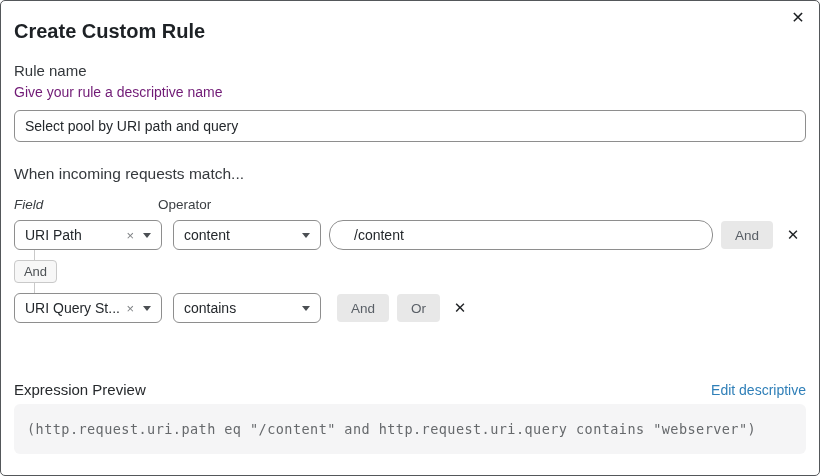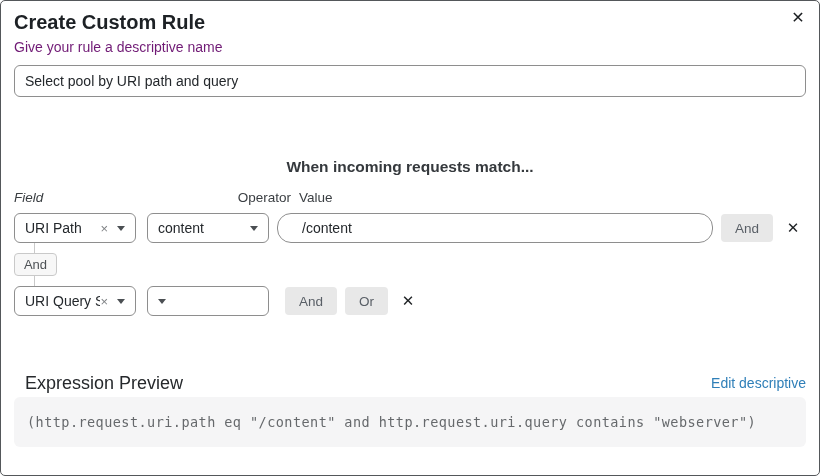--- a/index.html
+++ b/index.html
@@ -31,21 +31,21 @@
     font-weight: 700;
     color: #1c1f22;
     cursor: pointer;
     line-height: 22px;
     text-align: center;
     padding: 0;
     font-family: "DejaVu Sans", sans-serif;
   }
 
   .title {
-    margin-top: 10px;
+    margin-top: 19px;
     font-size: 20px;
     line-height: 22px;
     font-weight: 700;
     color: #1d2125;
   }
 
   .section-label {
     margin-top: 21px;
     font-size: 15px;
     line-height: 15px;
@@ -66,49 +66,48 @@
     border-radius: 6px;
     padding: 15px 10px;
     font-size: 14px;
     color: #24282c;
     background: #fff;
     font-family: "Liberation Sans", "DejaVu Sans", sans-serif;
     outline: none;
   }
 
   .match-heading {
-    margin-top: 62px;
+    margin-top: 24px;
     font-size: 15.5px;
     line-height: 16px;
-    font-weight: 700;
+    font-weight: 400;
     color: #35393d;
-    text-align: center;
   }
 
   .col-labels {
     display: flex;
     margin-top: 16px;
     font-size: 13.5px;
     line-height: 13px;
     color: #3a3e42;
   }
   .col-labels .col-field    { width: 133px; margin-right: 11px; font-style: italic; }
-  .col-labels .col-operator { width: 133px; margin-right: 8px; text-align: right; }
+  .col-labels .col-operator { width: 133px; margin-right: 8px; }
   .col-labels .col-value    { flex: 1; }
 
   .cond-row {
     display: flex;
     align-items: center;
     margin-top: 9px;
     height: 30px;
   }
   .dropdown {
     display: flex;
     align-items: center;
-    width: 122px;
+    width: 148px;
     height: 30px;
     border: 1px solid #8e8e8e;
     border-radius: 6px;
     background: #fff;
     padding: 0 10px;
     cursor: pointer;
     flex-shrink: 0;
   }
   .dropdown.field-dd    { margin-right: 11px; }
   .dropdown.operator-dd { margin-right: 8px; }
@@ -201,24 +200,23 @@
     z-index: 1;
   }
 
   .preview-head {
     display: flex;
     justify-content: space-between;
     align-items: center;
     margin-top: 60px;
   }
   .preview-label {
-    font-size: 18px;
+    font-size: 15px;
     line-height: 14px;
     color: #26292c;
-    margin-left: 11px;
   }
   .edit-link {
     font-size: 14px;
     line-height: 14px;
     color: #2f7fb8;
     text-decoration: none;
     cursor: pointer;
   }
   .code-block {
     margin-top: 7px;
@@ -240,29 +238,29 @@
 </style>
 </head>
 <body>
 
 <div class="dialog">
   <button class="close-btn">✕</button>
 
   <div class="content">
     <h1 class="title">Create Custom Rule</h1>
 
+    <div class="section-label">Rule name</div>
     <div class="helper">Give your rule a descriptive name</div>
     <input type="text" class="text-input" value="Select pool by URI path and query" style="">
 
     <div class="match-heading">When incoming requests match...</div>
 
     <div class="col-labels">
       <span class="col-field">Field</span>
       <span class="col-operator">Operator</span>
-      <span class="col-value">Value</span>
     </div>
 
     <div class="cond-row">
       <div class="dropdown field-dd">
         <span class="dd-text">URI Path</span>
         <span class="dd-clear">×</span>
         <span class="dd-caret"></span>
       </div>
       <div class="dropdown operator-dd">
         <span class="dd-text">content</span>
@@ -278,20 +276,21 @@
       <div class="connector-badge">And</div>
     </div>
 
     <div class="cond-row" style="margin-top:0;">
       <div class="dropdown field-dd">
         <span class="dd-text">URI Query St...</span>
         <span class="dd-clear">×</span>
         <span class="dd-caret"></span>
       </div>
       <div class="dropdown operator-dd">
+        <span class="dd-text">contains</span>
         <span class="dd-caret"></span>
       </div>
       <button class="logic-btn">And</button>
       <button class="logic-btn">Or</button>
       <button class="remove-btn">✕</button>
     </div>
 
     <div class="preview-head">
       <span class="preview-label">Expression Preview</span>
       <a class="edit-link">Edit descriptive</a>

